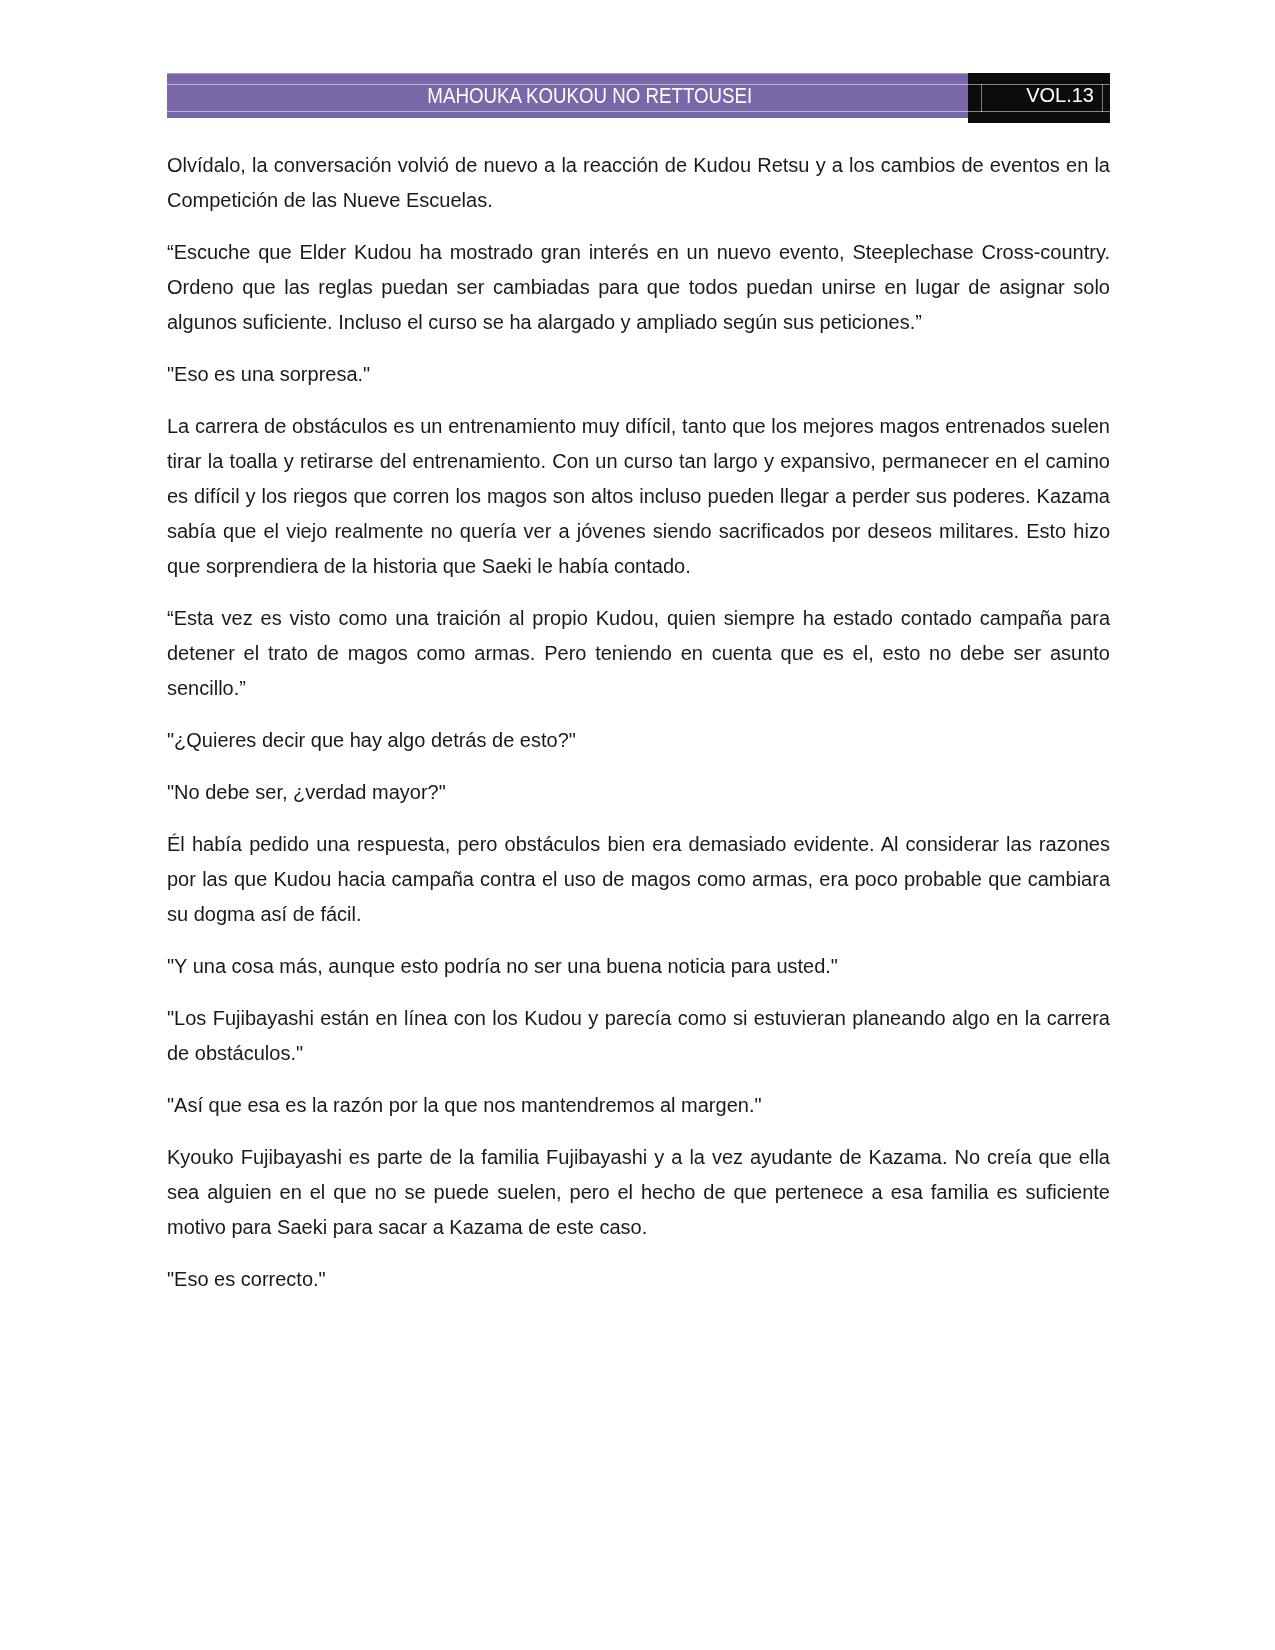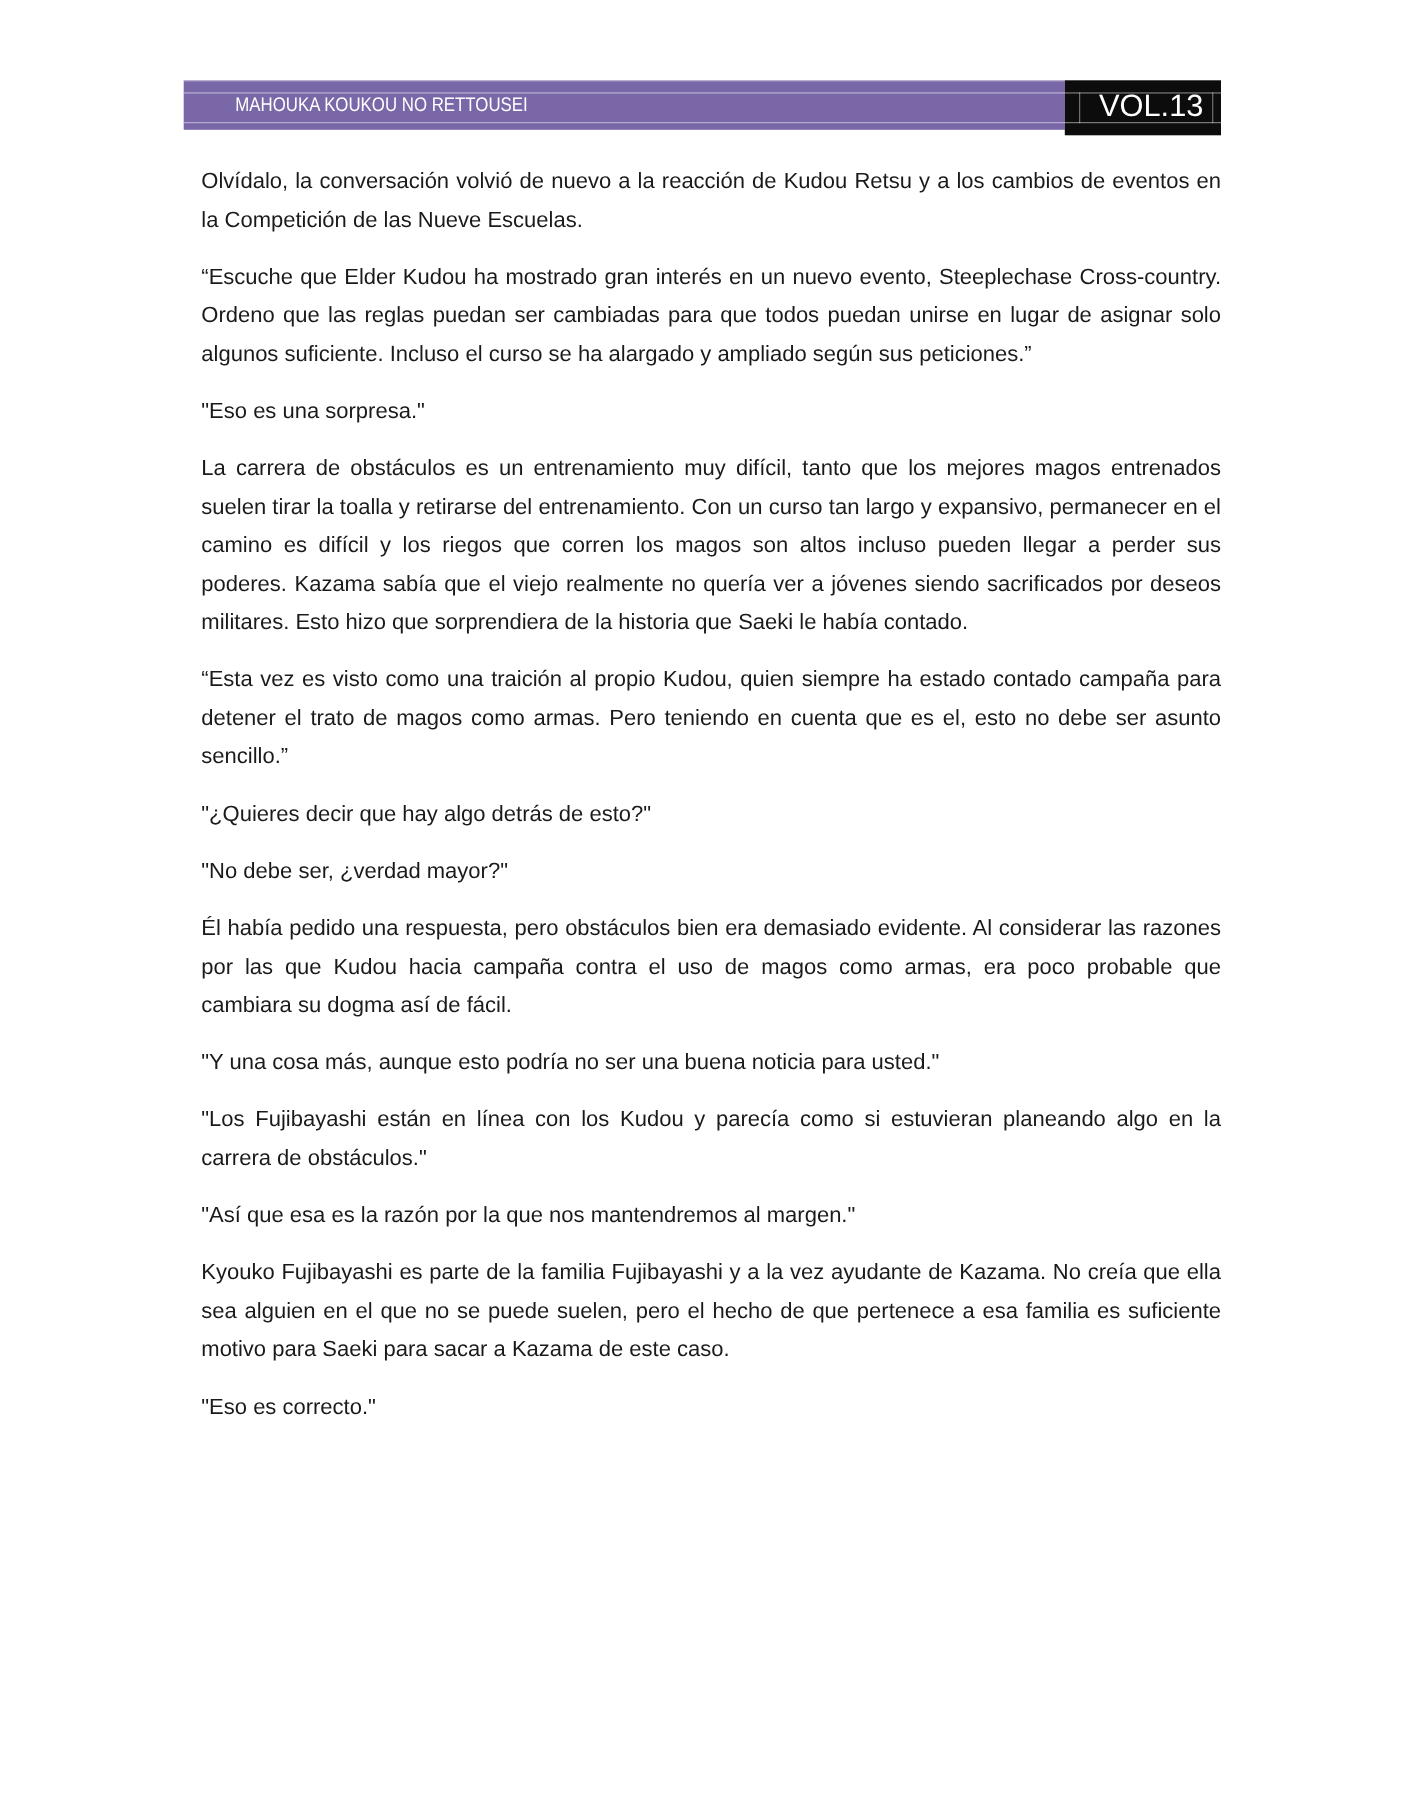--- a/index.html
+++ b/index.html
@@ -62,52 +62,52 @@
   .vol-box .vline.left  { left: 13px; }
   .vol-box .vline.right { right: 7px; }
 
   .header .title {
     position: absolute;
     top: 0;
     left: 0;
     right: 155px;
     height: 45px;
     line-height: 45px;
-    text-align: left;
+    text-align: center;
     color: #ffffff;
-    font-size: 18px;
+    font-size: 22px;
     z-index: 4;
     white-space: nowrap;
   }
   .header .title > span {
     display: inline-block;
     transform: scaleX(0.85);
     transform-origin: 100% 50%;
   }
   .vol-box .vol-label {
     position: absolute;
     top: 0;
     right: 16px;
     height: 45px;
     line-height: 45px;
     color: #ffffff;
-    font-size: 28px;
+    font-size: 20px;
     z-index: 4;
   }
 
   
   .content {
     position: absolute;
     top: 148px;
     left: 167px;
     width: 943px;
     color: #1a1a1a;
   }
   .content p {
-    margin: 0 0 17px 16px;
+    margin: 0 0 17px 0;
     font-size: 20px;
     line-height: 35px;
     text-align: justify;
   }
 </style>
 </head>
 <body>
 
 <div class="page">
 

